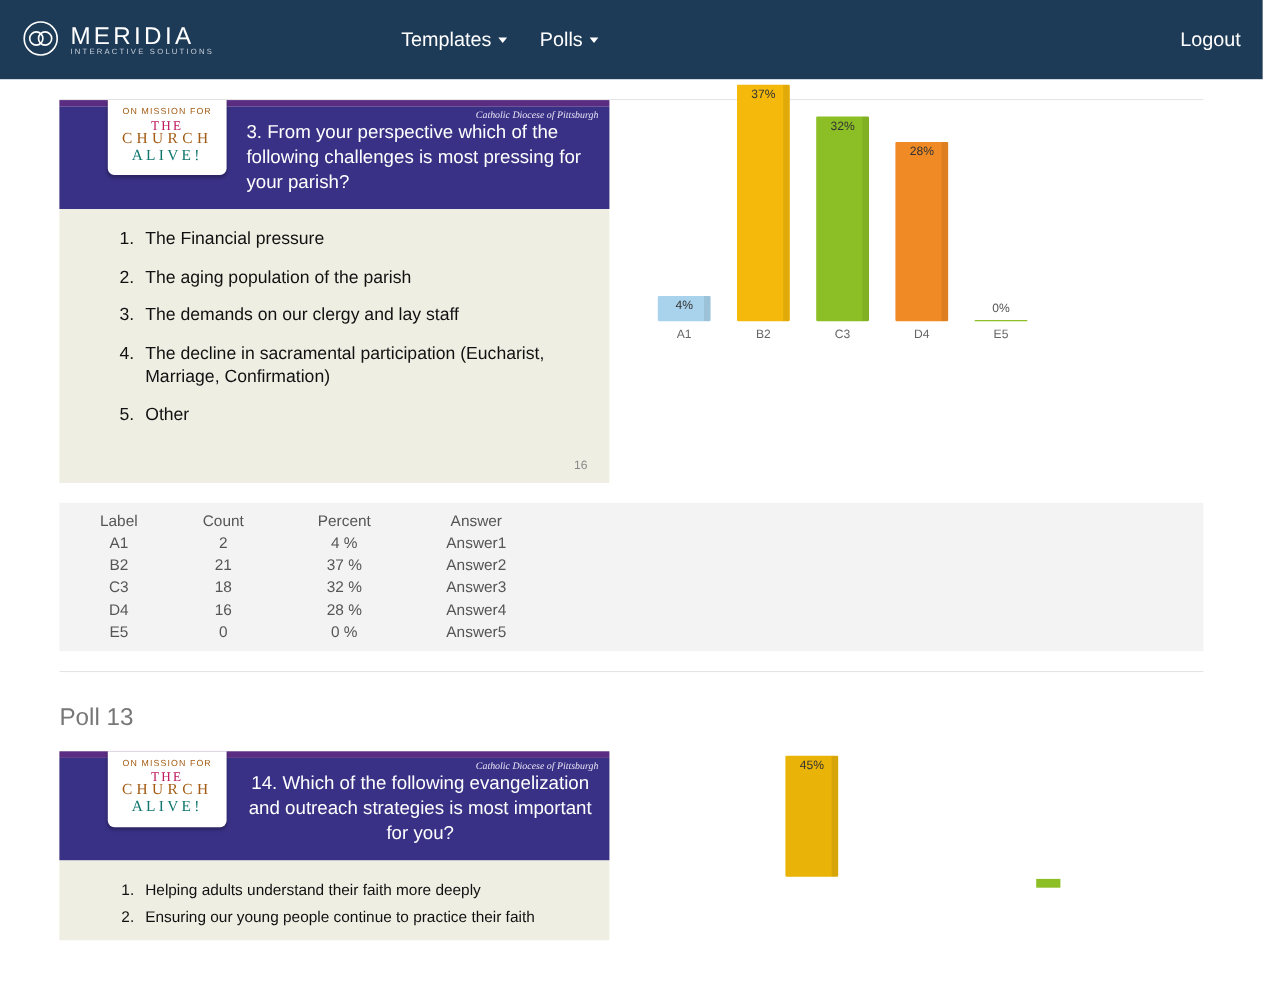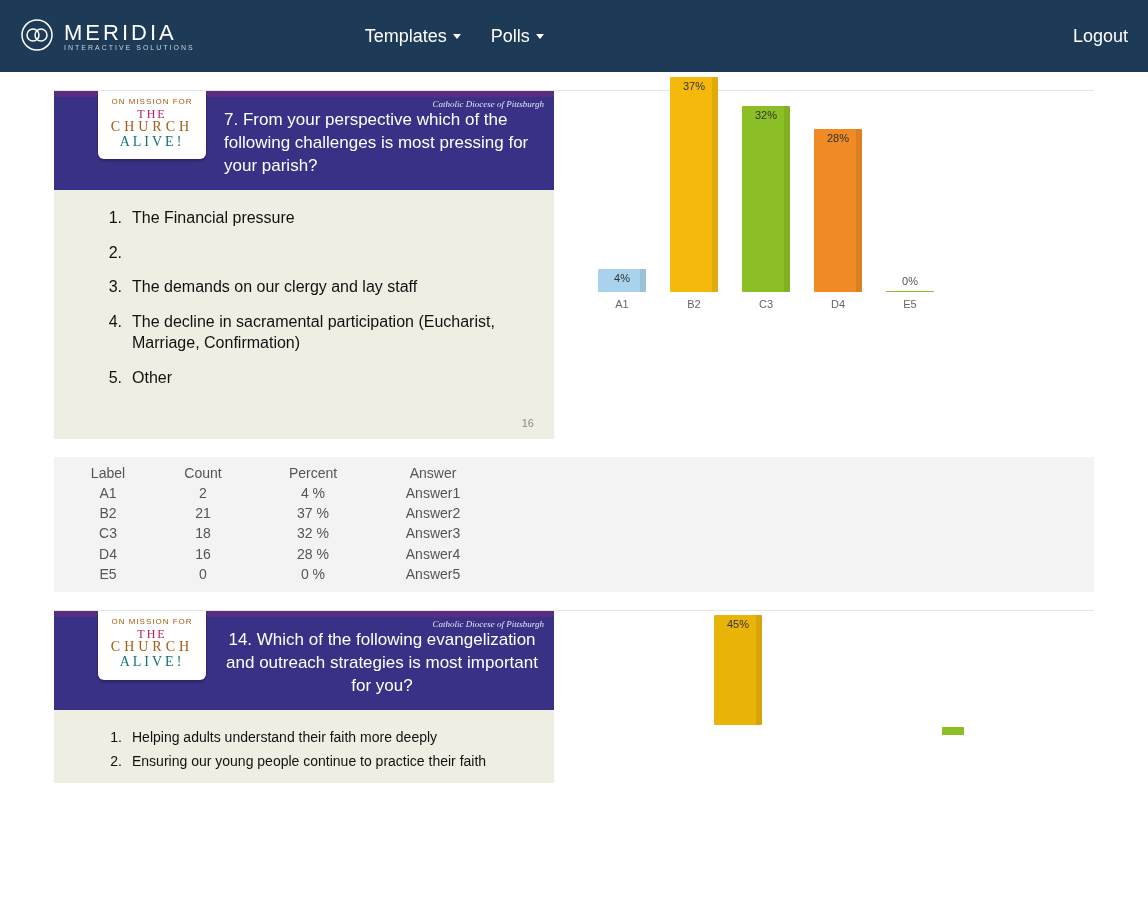--- a/index.html
+++ b/index.html
@@ -285,29 +285,30 @@
       <div class="slide-header">
         <div class="slide-ribbon">
           <div class="ribbon-body">
             <div class="r1">ON MISSION FOR</div>
             <div class="r2">THE</div>
             <div class="r2b">CHURCH</div>
             <div class="r3">ALIVE!</div>
           </div>
         </div>
         <div class="slide-subtitle">Catholic Diocese of Pittsburgh</div>
-        <div class="slide-question">7. From your perspective which of the following challenges is most pressing for your parish?</div>
+        <div class="slide-question">3. From your perspective which of the following challenges is most pressing for your parish?</div>
       </div>
       <div class="slide-options" id="p12-options">
           <div class="slide-option">
             <span class="num">1.</span>
             <span>The Financial pressure</span>
           </div>
           <div class="slide-option">
             <span class="num">2.</span>
+            <span>The aging population of the parish</span>
           </div>
           <div class="slide-option">
             <span class="num">3.</span>
             <span>The demands on our clergy and lay staff</span>
           </div>
           <div class="slide-option">
             <span class="num">4.</span>
             <span>The decline in sacramental participation (Eucharist, Marriage, Confirmation)</span>
           </div>
           <div class="slide-option">
@@ -390,20 +391,21 @@
           <div class="rc-label">E5</div>
           <div class="rc-count">0</div>
           <div class="rc-percent">0 %</div>
           <div class="rc-answer">Answer5</div>
         </div>
       </div>
   </div>
 
   <hr class="divider">
 
+  <h2 class="poll-heading">Poll 13</h2>
 
   <div class="poll-block poll13">
     <div class="slide">
       <div class="slide-topstrip"></div>
       <div class="slide-header">
         <div class="slide-ribbon">
           <div class="ribbon-body">
             <div class="r1">ON MISSION FOR</div>
             <div class="r2">THE</div>
             <div class="r2b">CHURCH</div>

